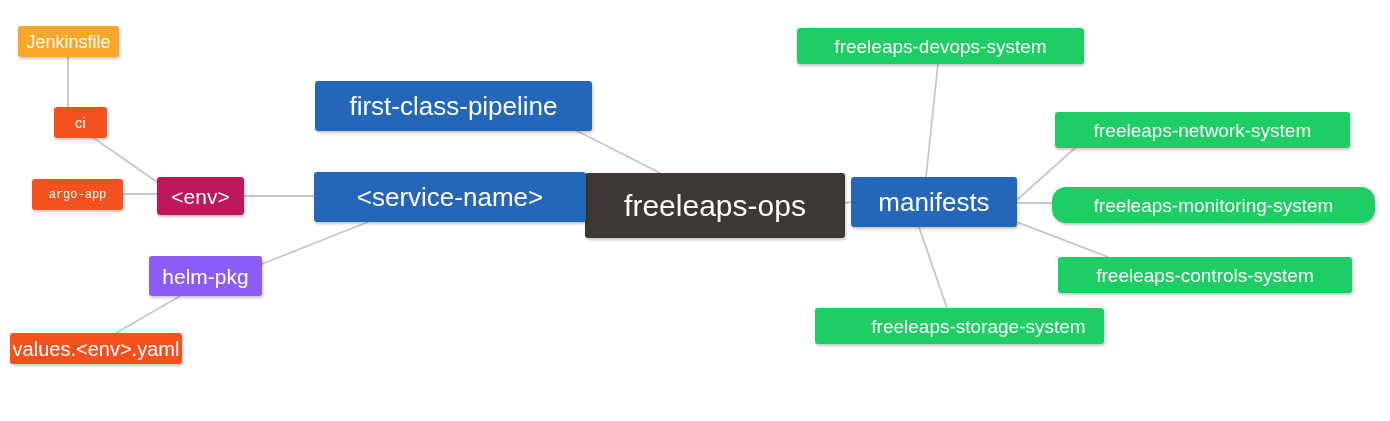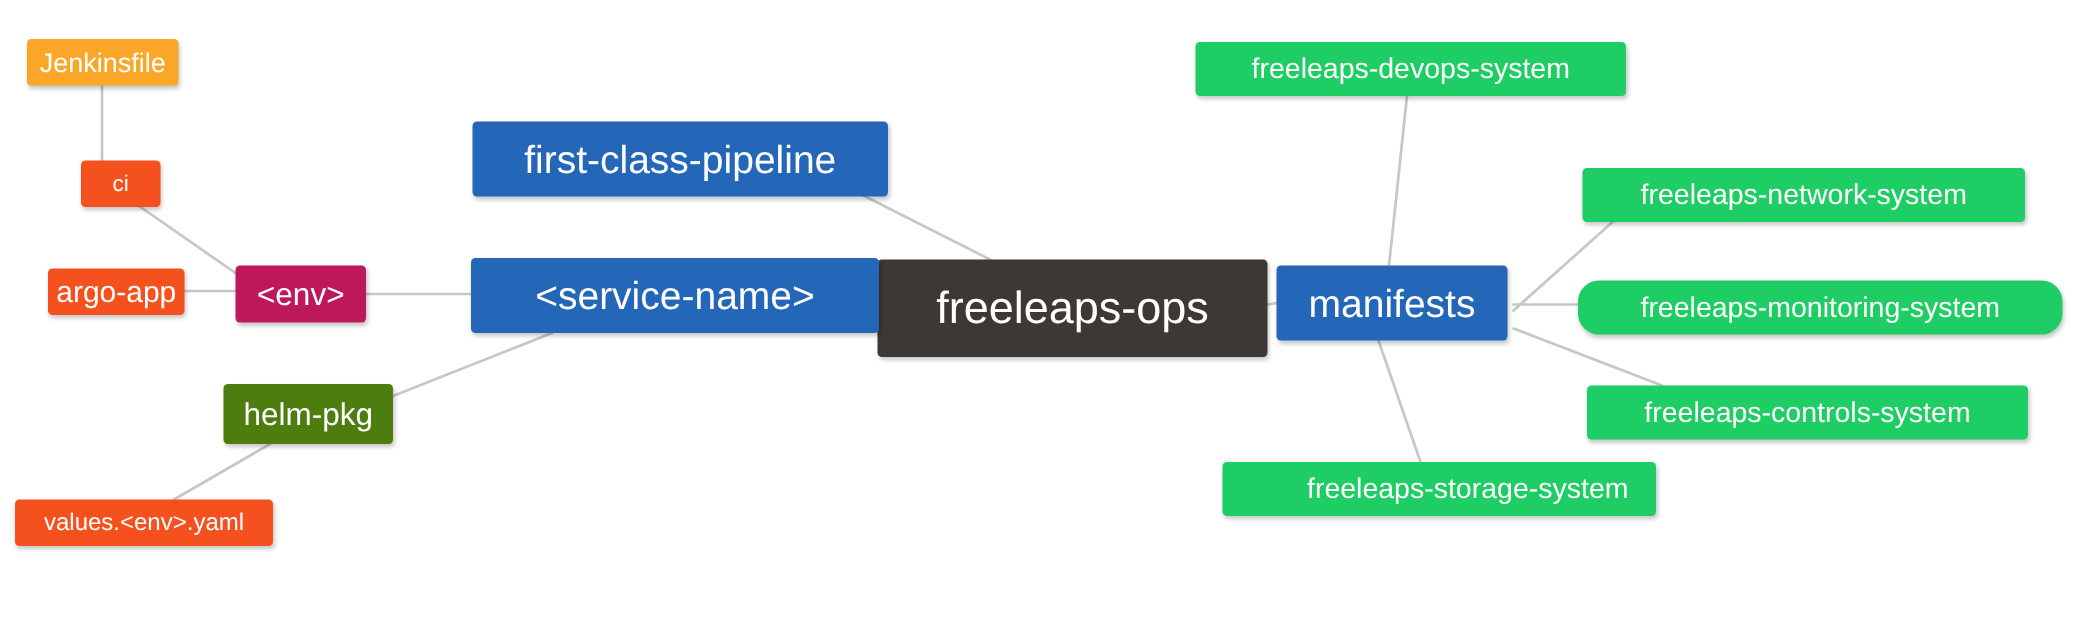--- a/index.html
+++ b/index.html
@@ -68,39 +68,39 @@
   <div id="node-layer">
       <div class="node" style="left: 585px; top: 173px; width: 260px; height: 65px; background: rgb(62, 56, 52); font-size: 30px;">
         <span class="node-label">freeleaps-ops</span>
       </div>
       <div class="node" style="left: 314px; top: 172px; width: 272px; height: 50px; background: rgb(36, 102, 184); font-size: 26px;">
         <span class="node-label">&lt;service-name&gt;</span>
       </div>
       <div class="node" style="left: 315px; top: 38px; width: 277px; height: 50px; background: rgb(36, 102, 184); font-size: 26px; margin-top: 43px;">
         <span class="node-label">first-class-pipeline</span>
       </div>
-      <div class="node" style="left: 851px; top: 177px; width: 154px; height: 50px; background: rgb(36, 102, 184); font-size: 26px;">
+      <div class="node" style="left: 851px; top: 177px; width: 166px; height: 50px; background: rgb(36, 102, 184); font-size: 26px;">
         <span class="node-label">manifests</span>
       </div>
       <div class="node" style="left: 157px; top: 177px; width: 87px; height: 38px; background: #be185d; font-size: 21px;">
         <span class="node-label">&lt;env&gt;</span>
       </div>
-      <div class="node" style="left: 149px; top: 256px; width: 113px; height: 40px; background: #4d7c0f; font-size: 21px;">
+      <div class="node" style="left: 149px; top: 256px; width: 113px; height: 40px; background: #8b5cf6; font-size: 21px;">
         <span class="node-label">helm-pkg</span>
       </div>
       <div class="node" style="left: 18px; top: 26px; width: 101px; height: 31px; background: rgb(250, 166, 41); font-size: 18px;">
         <span class="node-label">Jenkinsfile</span>
       </div>
       <div class="node" style="left: 54px; top: 107px; width: 53px; height: 31px; background: rgb(244, 81, 30); font-size: 15px;">
         <span class="node-label">ci</span>
       </div>
-      <div class="node" style="left: 32px; top: 179px; width: 91px; height: 31px; background: rgb(244, 81, 30); font-size: 20px;">
+      <div class="node" style="left: 32px; top: 179px; width: 91px; height: 31px; background: rgb(244, 81, 30); font-size: 12px; font-family: Liberation Mono, monospace;">
         <span class="node-label">argo-app</span>
       </div>
-      <div class="node" style="left: 10px; top: 333px; width: 172px; height: 31px; background: rgb(244, 81, 30); font-size: 16px;">
+      <div class="node" style="left: 10px; top: 333px; width: 172px; height: 31px; background: rgb(244, 81, 30); font-size: 20px;">
         <span class="node-label">values.&lt;env&gt;.yaml</span>
       </div>
       <div class="node" style="left: 797px; top: 28px; width: 287px; height: 36px; background: rgb(30, 205, 100); font-size: 19px;">
         <span class="node-label">freeleaps-devops-system</span>
       </div>
       <div class="node" style="left: 1055px; top: 112px; width: 295px; height: 36px; background: rgb(30, 205, 100); font-size: 19px;">
         <span class="node-label">freeleaps-network-system</span>
       </div>
       <div class="node" style="left: 1052px; top: 187px; width: 323px; height: 36px; background: rgb(30, 205, 100); font-size: 19px; border-radius: 14px;">
         <span class="node-label">freeleaps-monitoring-system</span>

